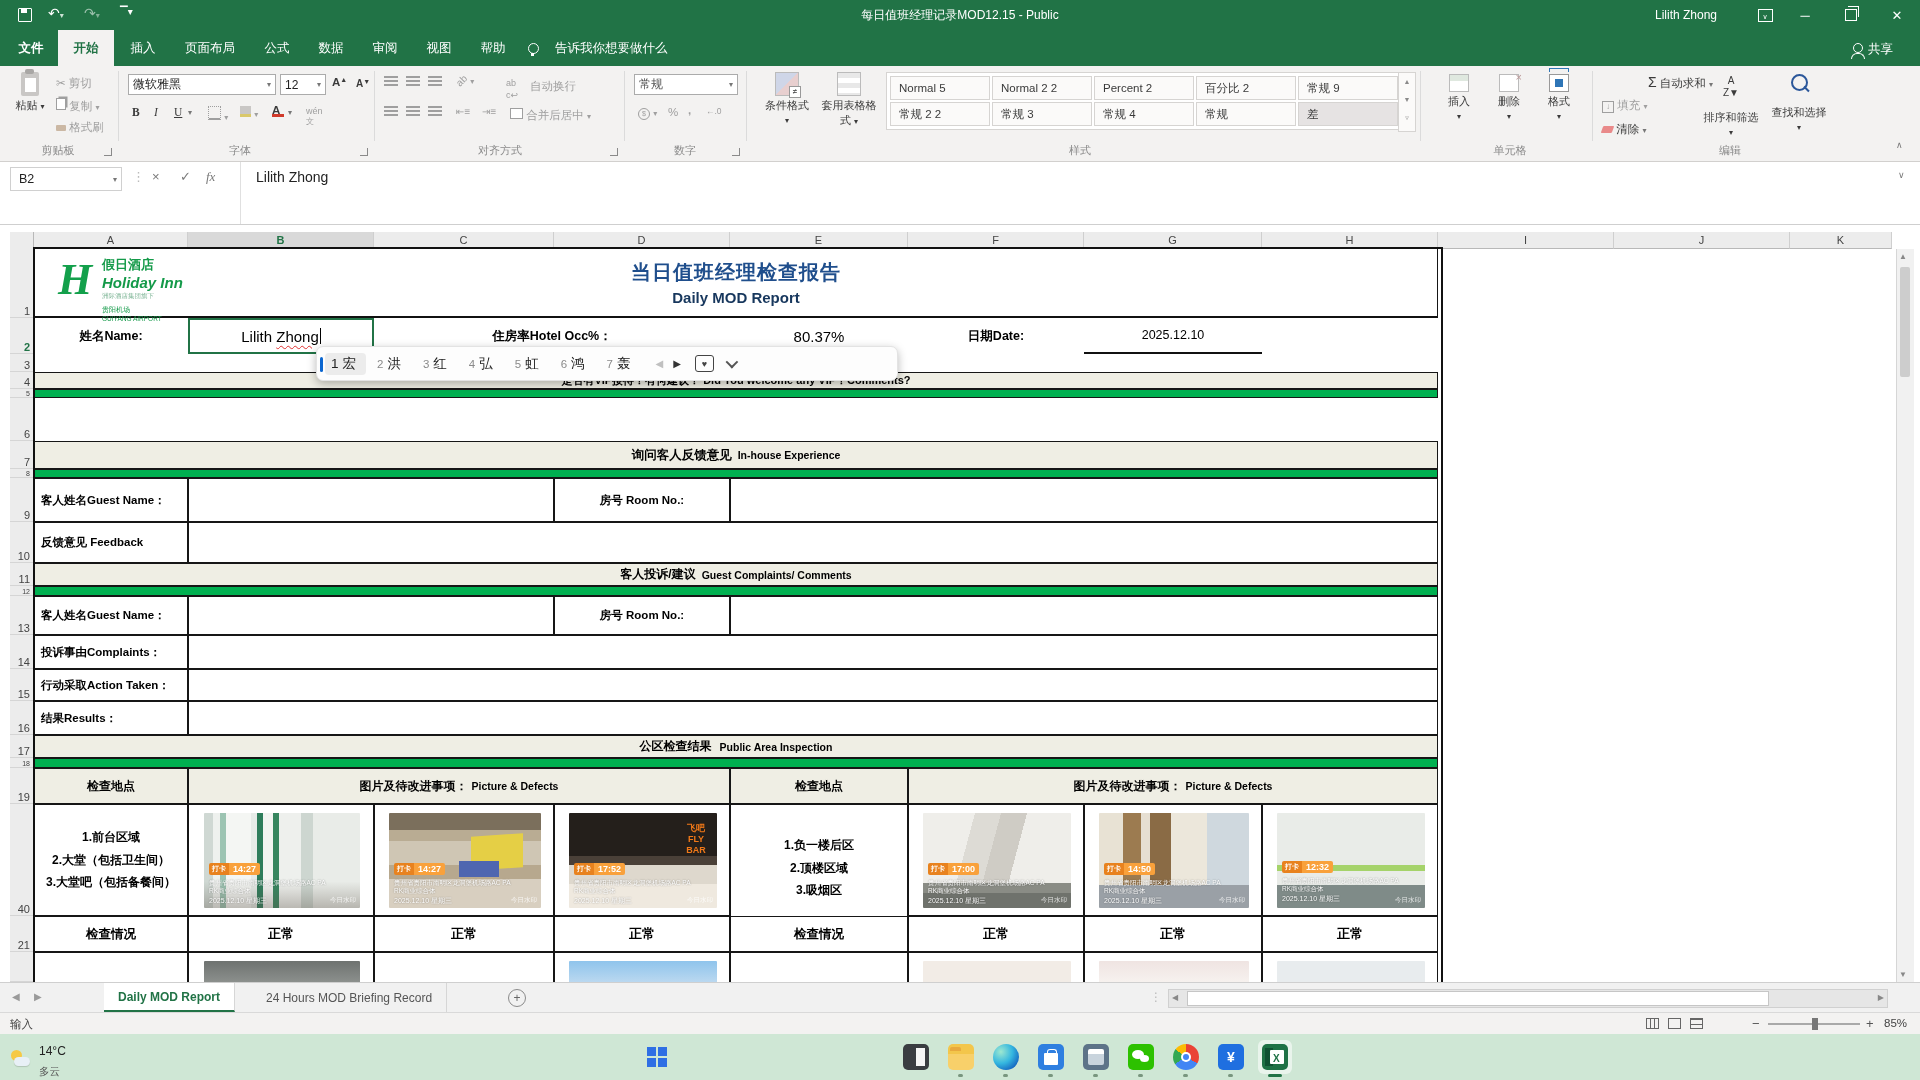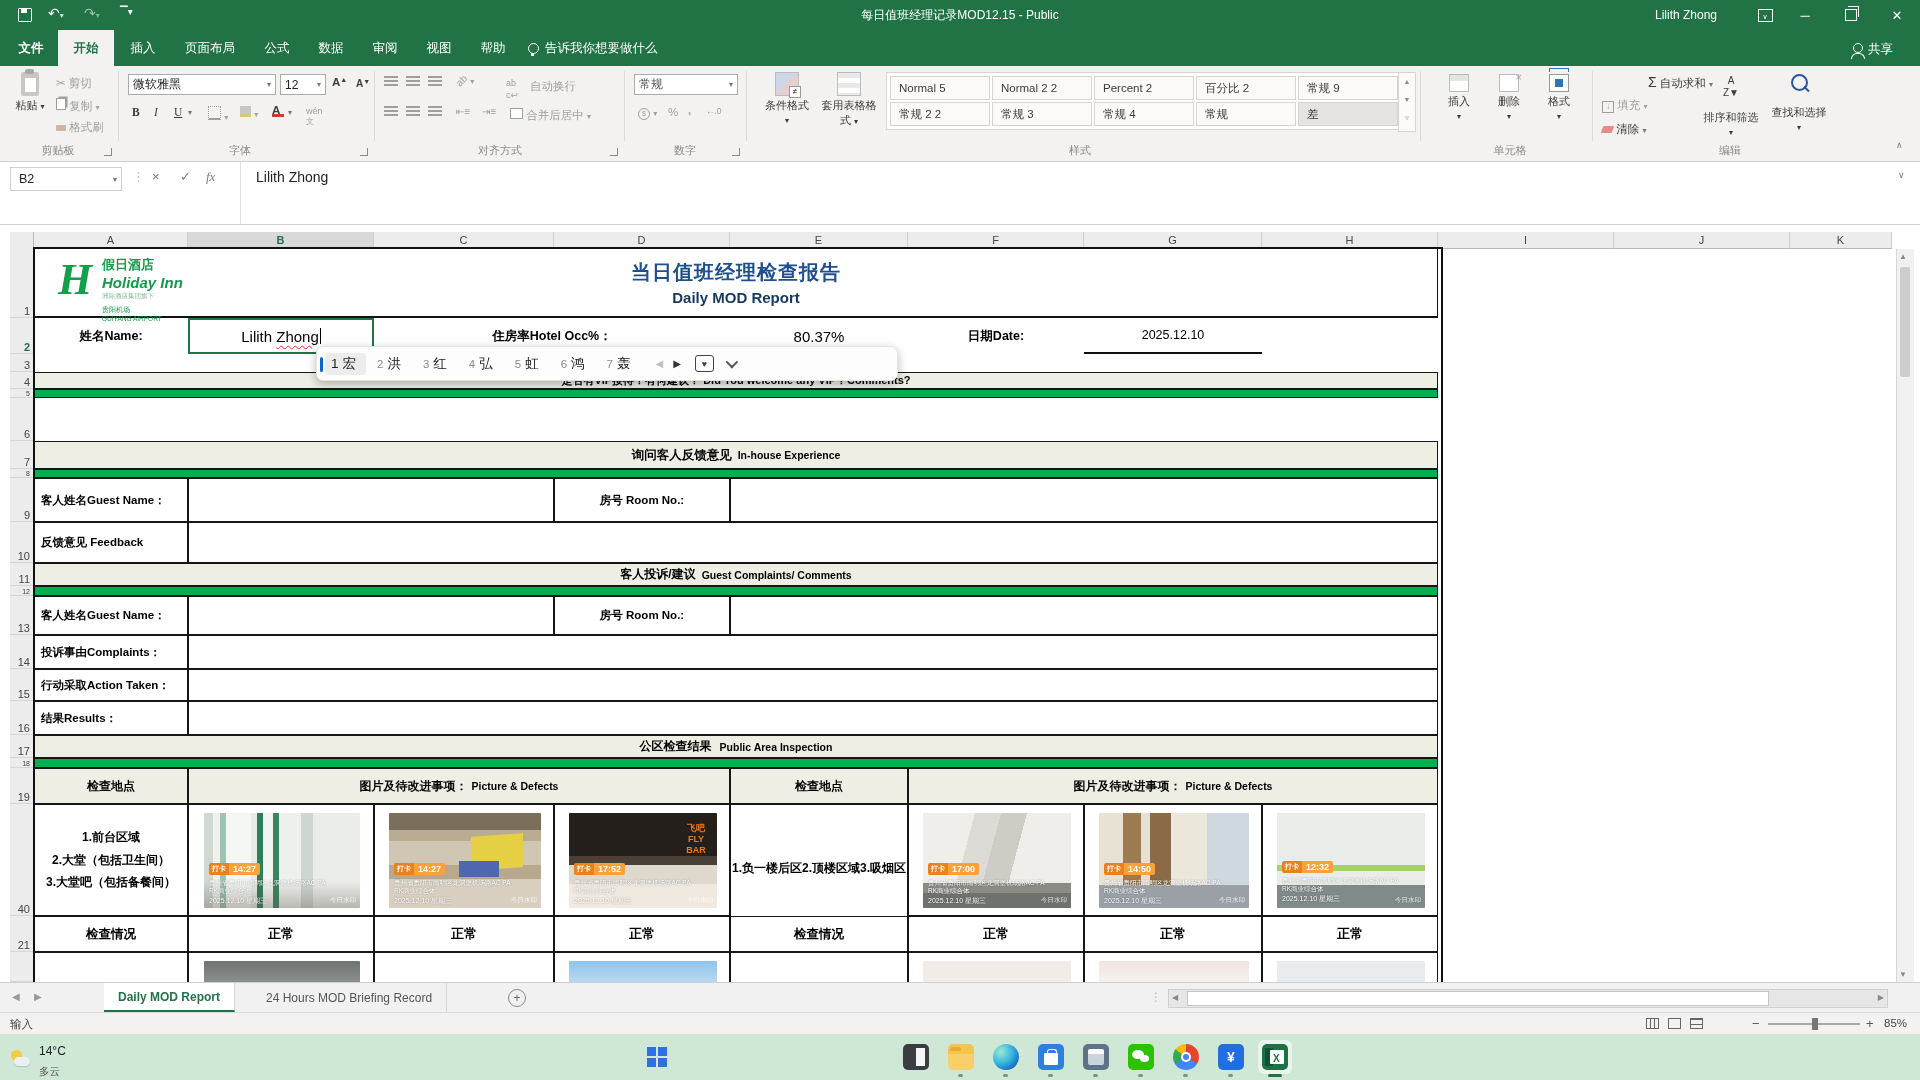--- a/index.html
+++ b/index.html
@@ -121,21 +121,21 @@
 <div class="abs" id="tabrow">
   <span class="rtab" style="left:6px;width:50px;font-weight:bold">文件</span>
   <span class="rtab active" style="left:58px;width:56px">开始</span>
   <span class="rtab" style="left:116px;width:54px">插入</span>
   <span class="rtab" style="left:170px;width:80px">页面布局</span>
   <span class="rtab" style="left:250px;width:54px">公式</span>
   <span class="rtab" style="left:304px;width:54px">数据</span>
   <span class="rtab" style="left:358px;width:54px">审阅</span>
   <span class="rtab" style="left:412px;width:54px">视图</span>
   <span class="rtab" style="left:466px;width:54px">帮助</span>
-  <span class="rtab" style="left:528px;width:200px;justify-content:flex-start;gap:6px">
+  <span class="rtab" style="left:528px;width:200px;justify-content:flex-start;gap:16px">
     <span style="width:9px;height:9px;border:1.5px solid #fff;border-radius:50%;position:relative;display:inline-block">
         <i style="position:absolute;left:2px;top:9px;width:3px;height:3px;background:#fff"></i>
       </span>
     <span>告诉我你想要做什么</span>
   </span>
   <span class="rtab" style="left:1838px;width:70px;gap:5px">
     <span style="display:inline-block;width:8px;height:8px;border:1.5px solid #fff;border-radius:50%;position:relative">
         <i style="position:absolute;left:-3px;top:9px;width:12px;height:5px;border:1.5px solid #fff;border-bottom:none;border-radius:6px 6px 0 0"></i>
       </span>
     <span style="margin-top:2px">共享</span>
@@ -479,21 +479,21 @@
     <div class="badge" style="top:50px">
         <span class="bk">打卡</span>
         <span class="bt">17:52</span>
       </div>
     <div class="wm" style="top:66px">贵州省贵阳市南明区龙洞堡机场路AC PA</div>
     <div class="wm" style="top:74px">RK商业综合体</div>
     <div class="wm" style="top:83px;font-size:7px">2025.12.10 星期三</div>
     <div class="corner-wm">今日水印</div>
   </div>
 </div>
-<div class="tc" style="left:730px;top:804px;width:178px;height:128px;flex-direction:row;line-height:1.9">
+<div class="tc" style="left:730px;top:804px;width:178px;height:128px;flex-direction:column;line-height:1.9">
   <span class="cn">1.负一楼后区</span>
   <span class="cn">2.顶楼区域</span>
   <span class="cn">3.吸烟区</span>
 </div>
 <div class="tc" style="left:908px;top:804px;width:176px;height:112px">
   <div class="ph p4" style="left:14px;top:8px;width:148px;height:95px">
     <div class="badge" style="top:50px">
         <span class="bk">打卡</span>
         <span class="bt">17:00</span>
       </div>

